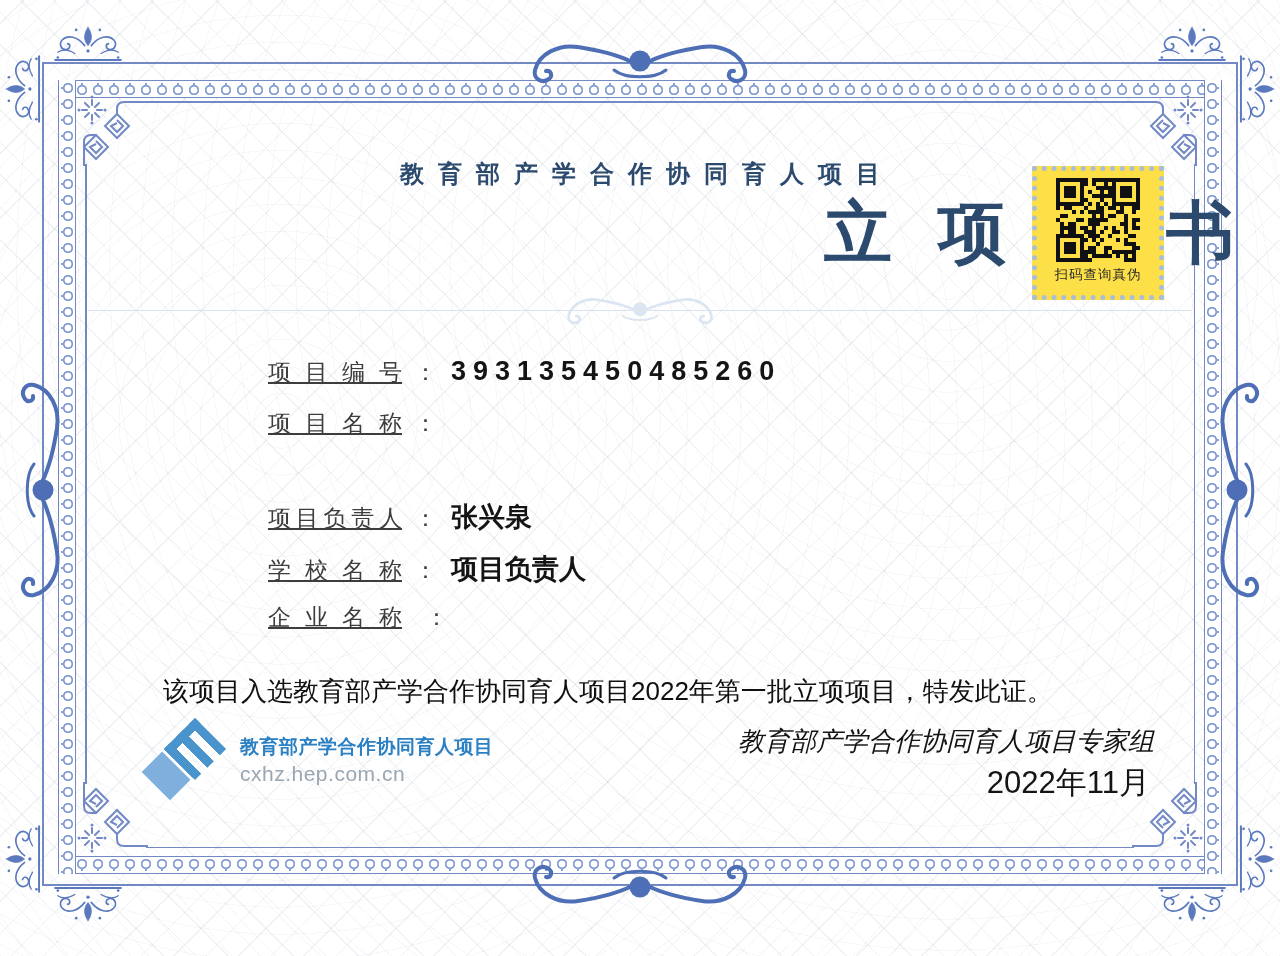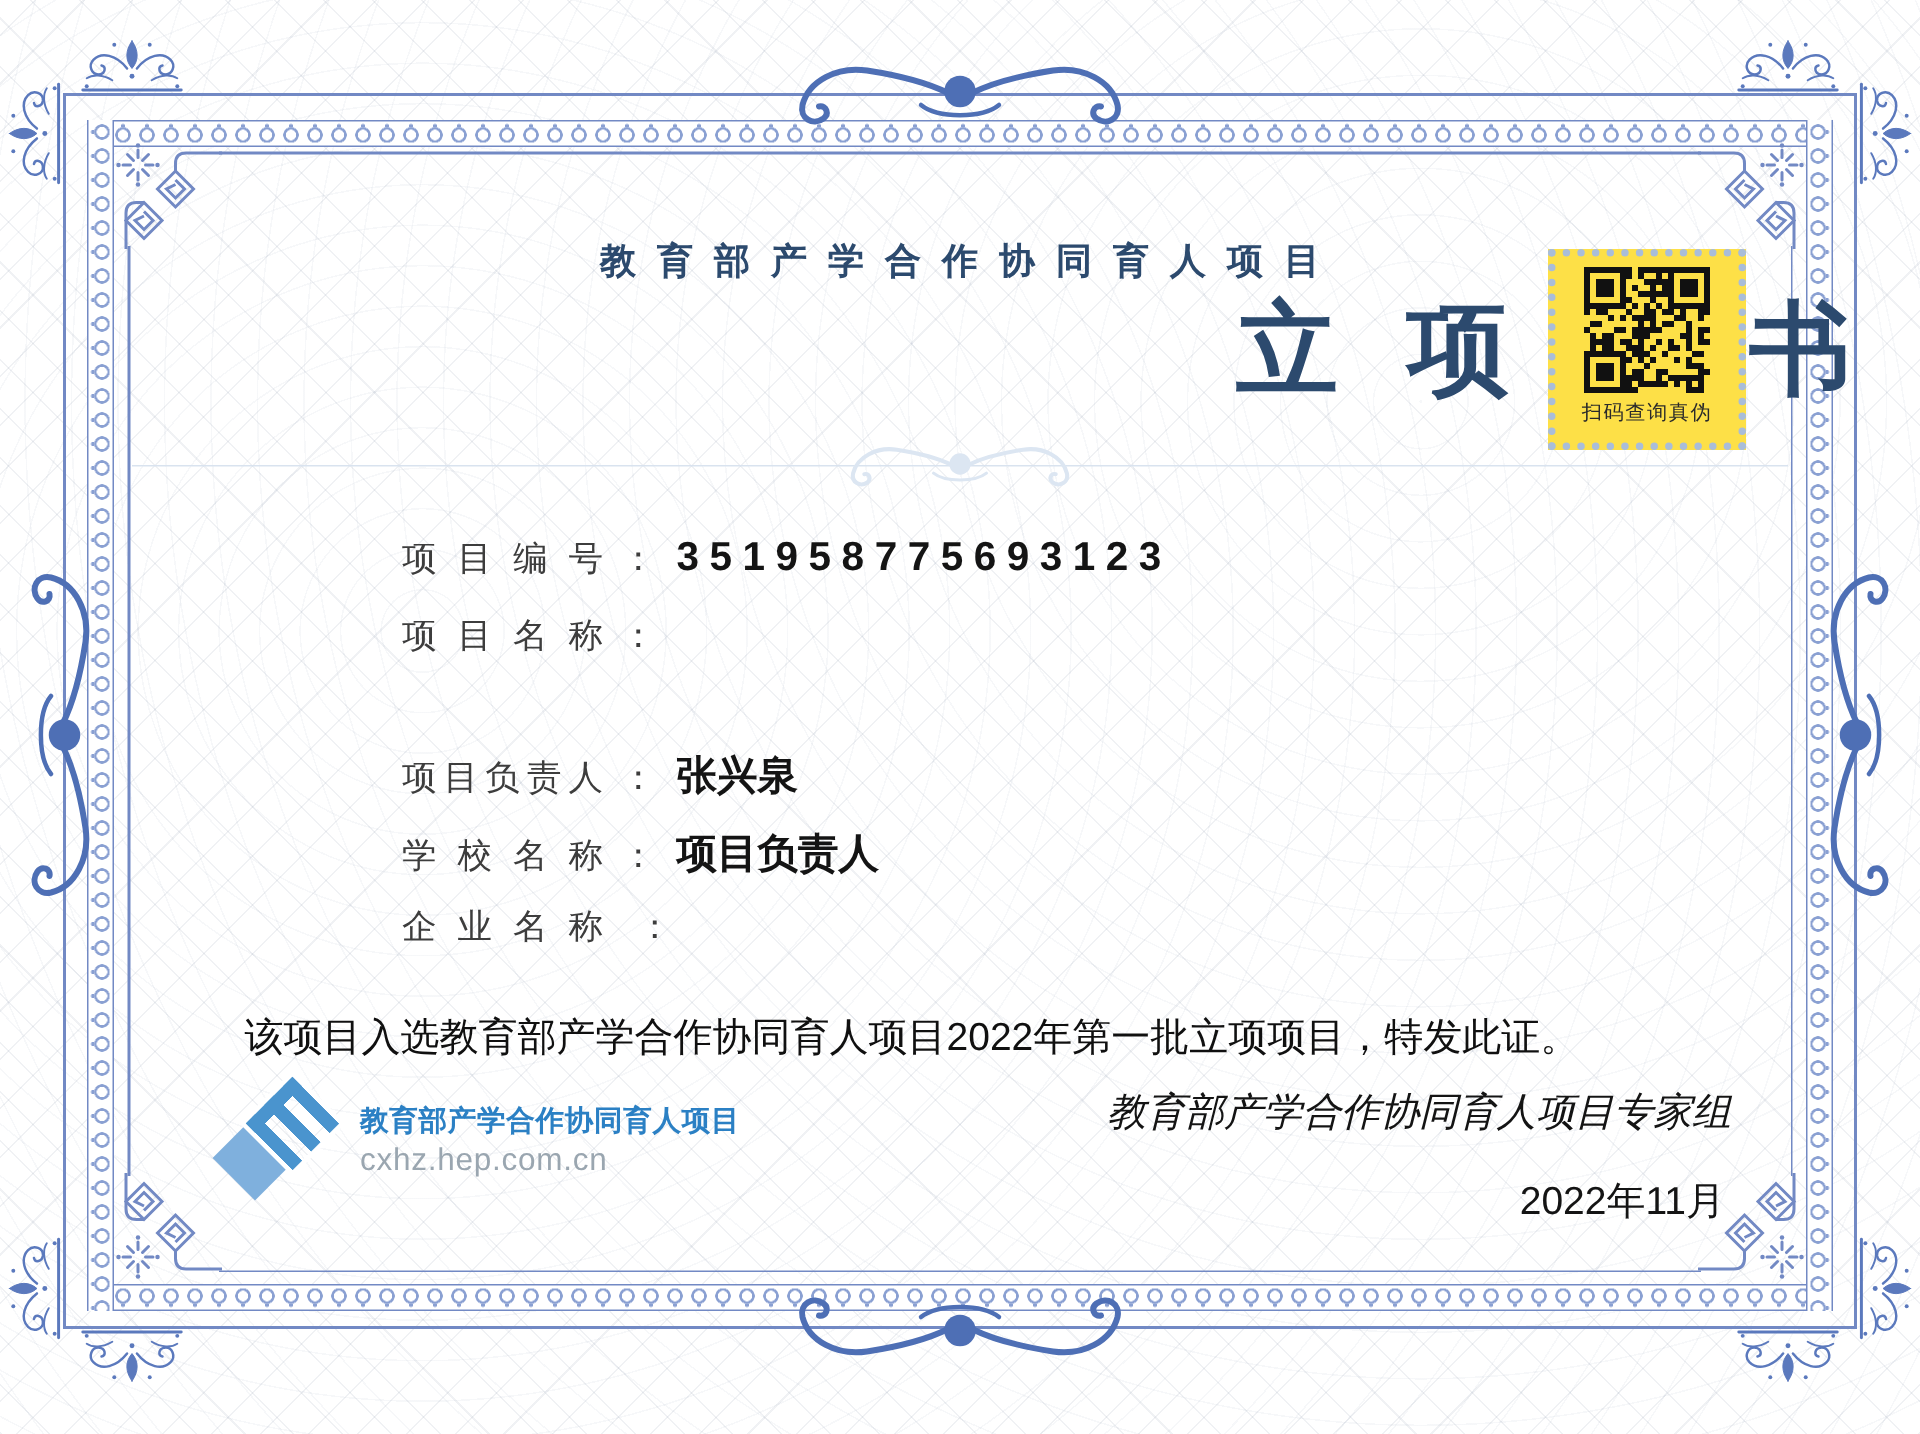--- a/index.html
+++ b/index.html
@@ -66,21 +66,21 @@
 
   
   .qr-panel{position:absolute;left:1032px;top:166px;width:132px;height:134px;box-sizing:border-box;
     background:#fde047;border:5px dotted #a9bdd9;}
   .qr-panel svg{display:block;width:84px;height:84px;margin:7px auto 4px;}
   .qr-caption{text-align:center;font-size:13.5px;color:#2a2a2a;letter-spacing:1px;}
 
   
   .field-row{position:absolute;left:268px;display:flex;align-items:baseline;}
   .f-label{width:134px;font-size:23px;color:#3d3d3d;text-align:justify;text-align-last:justify;
-    text-justify:inter-character;}
+    text-justify:inter-character;text-decoration:underline;}
   .f-colon{font-size:23px;color:#3d3d3d;margin:0 14px 0 12px;}
   .f-value{font-size:27px;font-weight:700;color:#141414;max-width:580px;line-height:38px;}
   .f-value.num{letter-spacing:7px;}
   .row1{top:352px;} .row2{top:408px;} .row3{top:498px;} .row4{top:550px;} .row5{top:602px;gap:11px;}
 
   
   .statement{position:absolute;left:163px;top:674px;font-size:26px;font-weight:400;color:#101010;
     white-space:nowrap;}
 
   
@@ -89,21 +89,21 @@
   .lm-back{position:absolute;left:4px;top:32px;width:40px;height:40px;background:#7fb0dd;transform:rotate(45deg);}
   .lm-e{position:absolute;left:27px;top:7px;width:44px;height:44px;transform:rotate(45deg);
     box-shadow:0 0 0 3px #ffffff;
     background-image:
       linear-gradient(90deg,#4a94ce 0 9px, rgba(255,255,255,0) 9px),
       repeating-linear-gradient(180deg,#4a94ce 0 9px, rgba(255,255,255,0) 9px 17.5px);}
   .logo-text .lt1{font-size:19px;font-weight:700;color:#2b80c4;letter-spacing:0.5px;}
   .logo-text .lt2{font-size:21px;color:#9aa6b0;letter-spacing:0.5px;margin-top:2px;}
   .footer-right{position:absolute;right:126px;top:724px;text-align:right;color:#141414;}
   .footer-right .issuer{font-size:26px;font-style:italic;}
-  .footer-right .date{font-size:26px;margin-top:24px;margin-right:4px;}
+  .footer-right .date{font-size:31px;margin-top:3px;margin-right:4px;}
 </style>
 </head>
 <body>
 
 <svg width="0" height="0" style="position:absolute" aria-hidden="true">
   <defs>
     <symbol id="crown" viewBox="0 0 120 64">
       <g fill="none" stroke="currentColor" stroke-width="3" stroke-linecap="round">
         <path d="M10,58 H110"></path>
         <path d="M60,8 C53,18 53,28 60,36 C67,28 67,18 60,8 Z" fill="currentColor" stroke-width="1"></path>
@@ -487,21 +487,21 @@
           <rect x="72" y="80" width="4" height="4"></rect>
           <rect x="76" y="80" width="4" height="4"></rect>
         </g>
       </svg>
     <div class="qr-caption">扫码查询真伪</div>
   </div>
 
   <div class="field-row row1">
     <div class="f-label">项目编号</div>
     <div class="f-colon">：</div>
-    <div class="f-value num">351958775693123</div>
+    <div class="f-value num">393135450485260</div>
   </div>
   <div class="field-row row2">
     <div class="f-label">项目名称</div>
     <div class="f-colon">：</div>
   </div>
   <div class="field-row row3">
     <div class="f-label">项目负责人</div>
     <div class="f-colon">：</div>
     <div class="f-value">张兴泉</div>
   </div>

